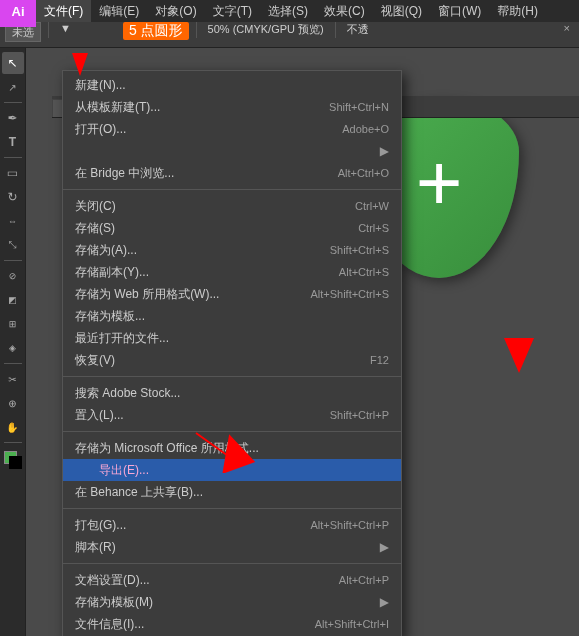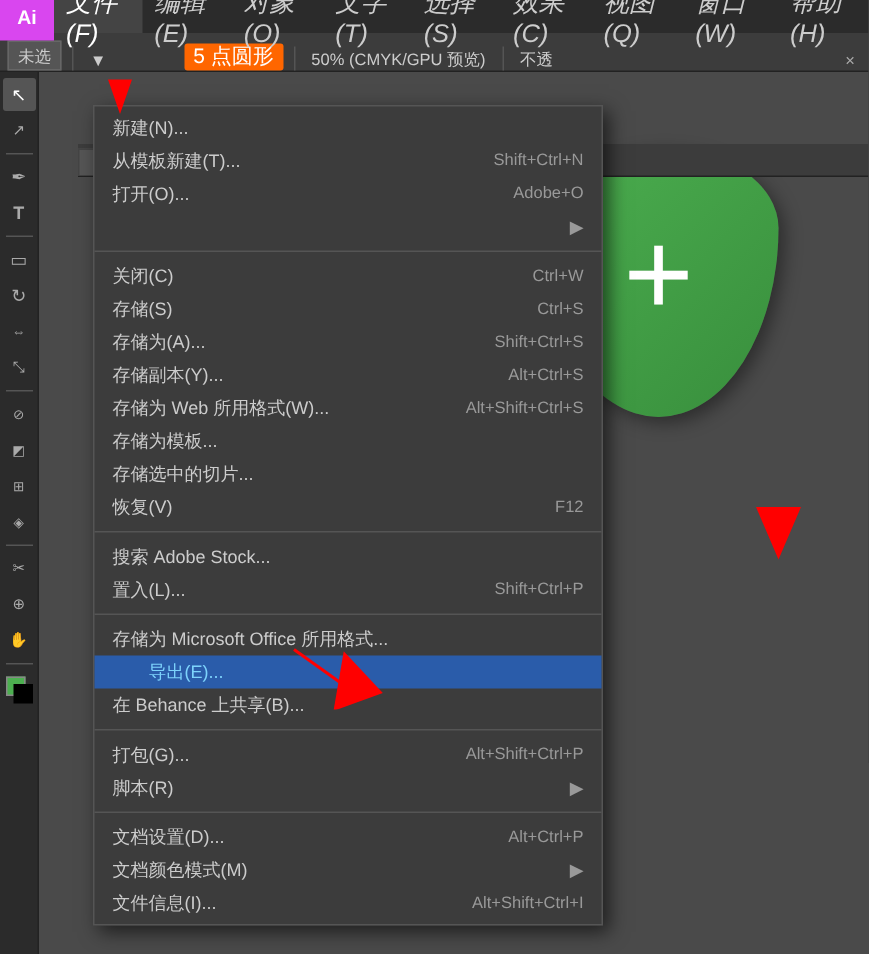--- a/index.html
+++ b/index.html
@@ -36,42 +36,41 @@
       font-size: 13px;
       flex-shrink: 0;
     }
     .menu-items {
       display: flex;
       height: 100%;
     }
     .menu-item {
       padding: 0 8px;
       color: #cccccc;
-      font-size: 17px;
+      font-size: 12px;
       display: flex;
       align-items: center;
       cursor: pointer;
       height: 100%;
-      font-style: italic;
     }
     .menu-item:hover, .menu-item.active {
       background: #555;
       color: white;
     }
     .menu-item.active {
       background: #444;
     }
 
     
     .toolbar-row {
       width: 100%;
       height: 26px;
       background: #3c3c3c;
       display: flex;
-      align-items: flex-end;
+      align-items: flex-start;
       padding: 0 5px;
       gap: 4px;
       border-bottom: 1px solid #222;
     }
     .toolbar-btn {
       height: 20px;
       padding: 0 6px;
       background: #555;
       border: 1px solid #666;
       color: #ccc;
@@ -230,21 +229,21 @@
       display: flex;
       align-items: center;
       padding: 0 12px;
       cursor: pointer;
       position: relative;
       color: #cccccc;
       font-size: 12px;
     }
     .dd-item.highlighted {
       background: #2a5caa;
-      color: #7dd3fc;
+      color: #f9a8d4;
       padding-left: 36px;
     }
     .dd-item .shortcut {
       margin-left: auto;
       color: #999;
       font-size: 11px;
     }
     .dd-item .arrow {
       margin-left: auto;
       color: #999;
@@ -367,20 +366,24 @@
             <span>从模板新建(T)...</span>
             <span class="shortcut">Shift+Ctrl+N</span>
           </div>
           <div class="dd-item">
             <span>打开(O)...</span>
             <span class="shortcut">Adobe+O</span>
           </div>
           <div class="dd-item">
             <span class="arrow">▶</span>
           </div>
+          <div class="dd-item">
+            <span>在 Bridge 中浏览...</span>
+            <span class="shortcut">Alt+Ctrl+O</span>
+          </div>
         </div>
 
         <div class="menu-divider"></div>
 
         <div class="menu-section">
           <div class="dd-item">
             <span>关闭(C)</span>
             <span class="shortcut">Ctrl+W</span>
           </div>
           <div class="dd-item">
@@ -396,21 +399,21 @@
             <span class="shortcut">Alt+Ctrl+S</span>
           </div>
           <div class="dd-item">
             <span>存储为 Web 所用格式(W)...</span>
             <span class="shortcut">Alt+Shift+Ctrl+S</span>
           </div>
           <div class="dd-item">
             <span>存储为模板...</span>
           </div>
           <div class="dd-item">
-            <span>存储选中的切片...</span>
+            <span>最近打开的文件...</span>
           </div>
           <div class="dd-item">
             <span>恢复(V)</span>
             <span class="shortcut">F12</span>
           </div>
         </div>
 
         <div class="menu-divider"></div>
 
         <div class="menu-section">
@@ -451,21 +454,21 @@
         </div>
 
         <div class="menu-divider"></div>
 
         <div class="menu-section">
           <div class="dd-item">
             <span>文档设置(D)...</span>
             <span class="shortcut">Alt+Ctrl+P</span>
           </div>
           <div class="dd-item">
-            <span>文档颜色模式(M)</span>
+            <span>存储为模板(M)</span>
             <span class="arrow">▶</span>
           </div>
           <div class="dd-item">
             <span>文件信息(I)...</span>
             <span class="shortcut">Alt+Shift+Ctrl+I</span>
           </div>
         </div>
 
       </div>
     </div>

